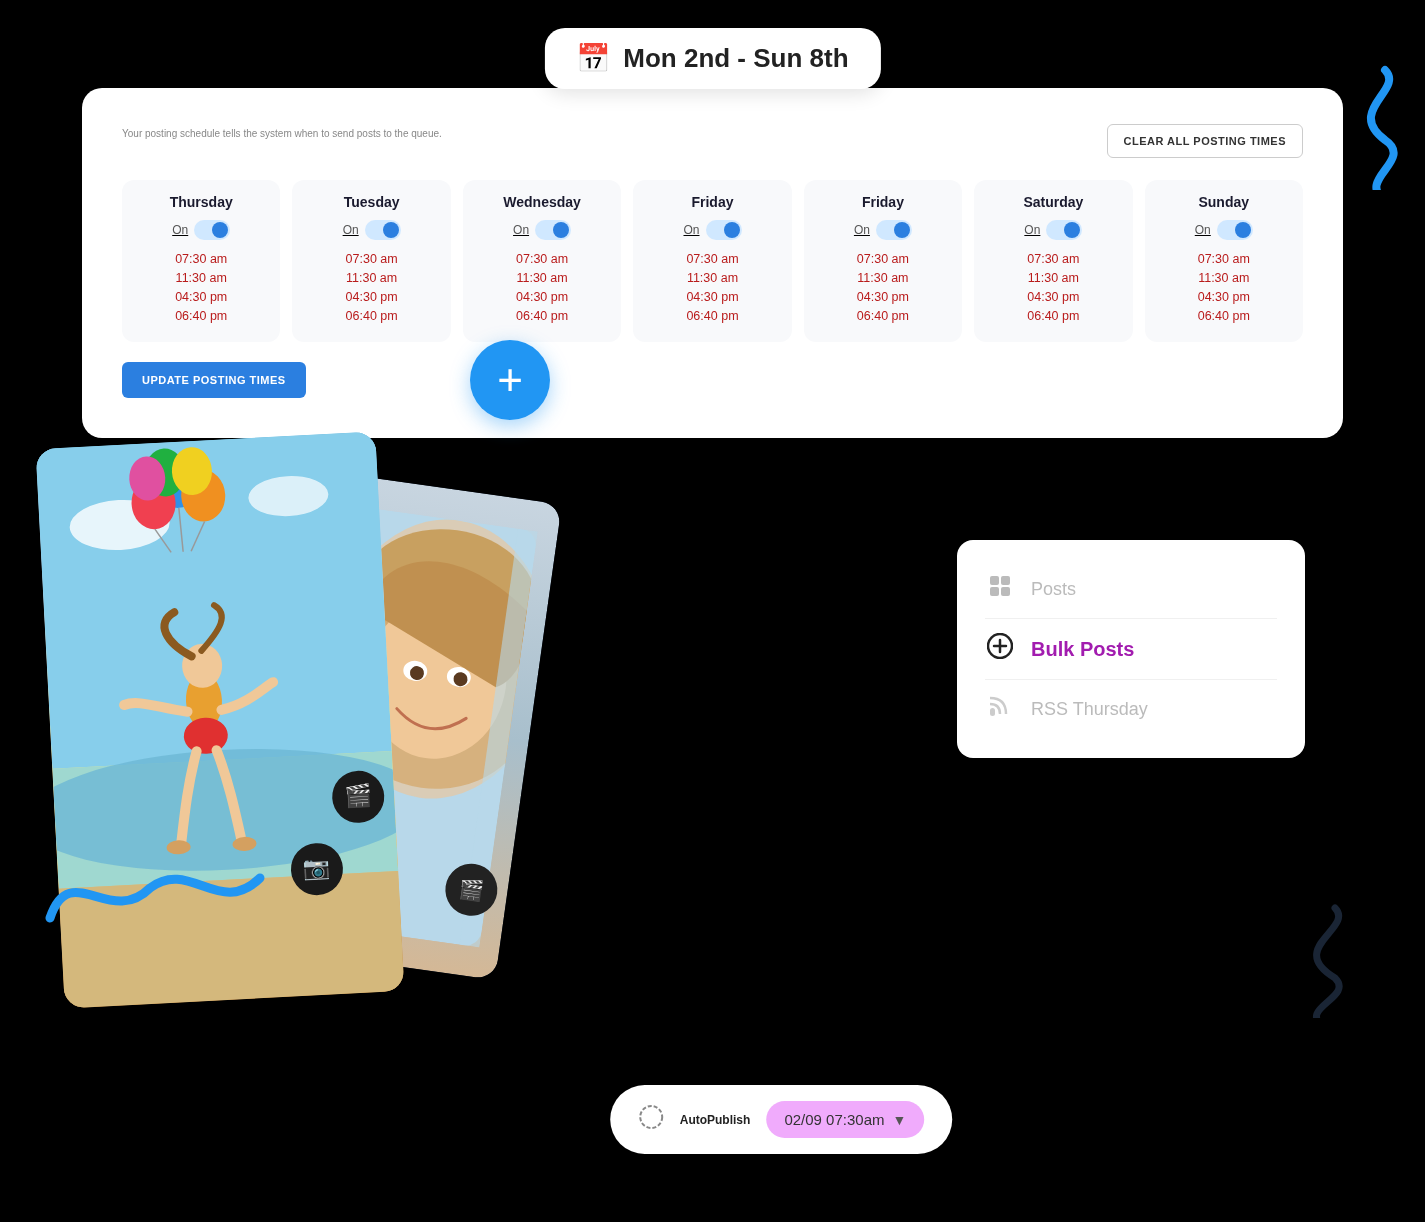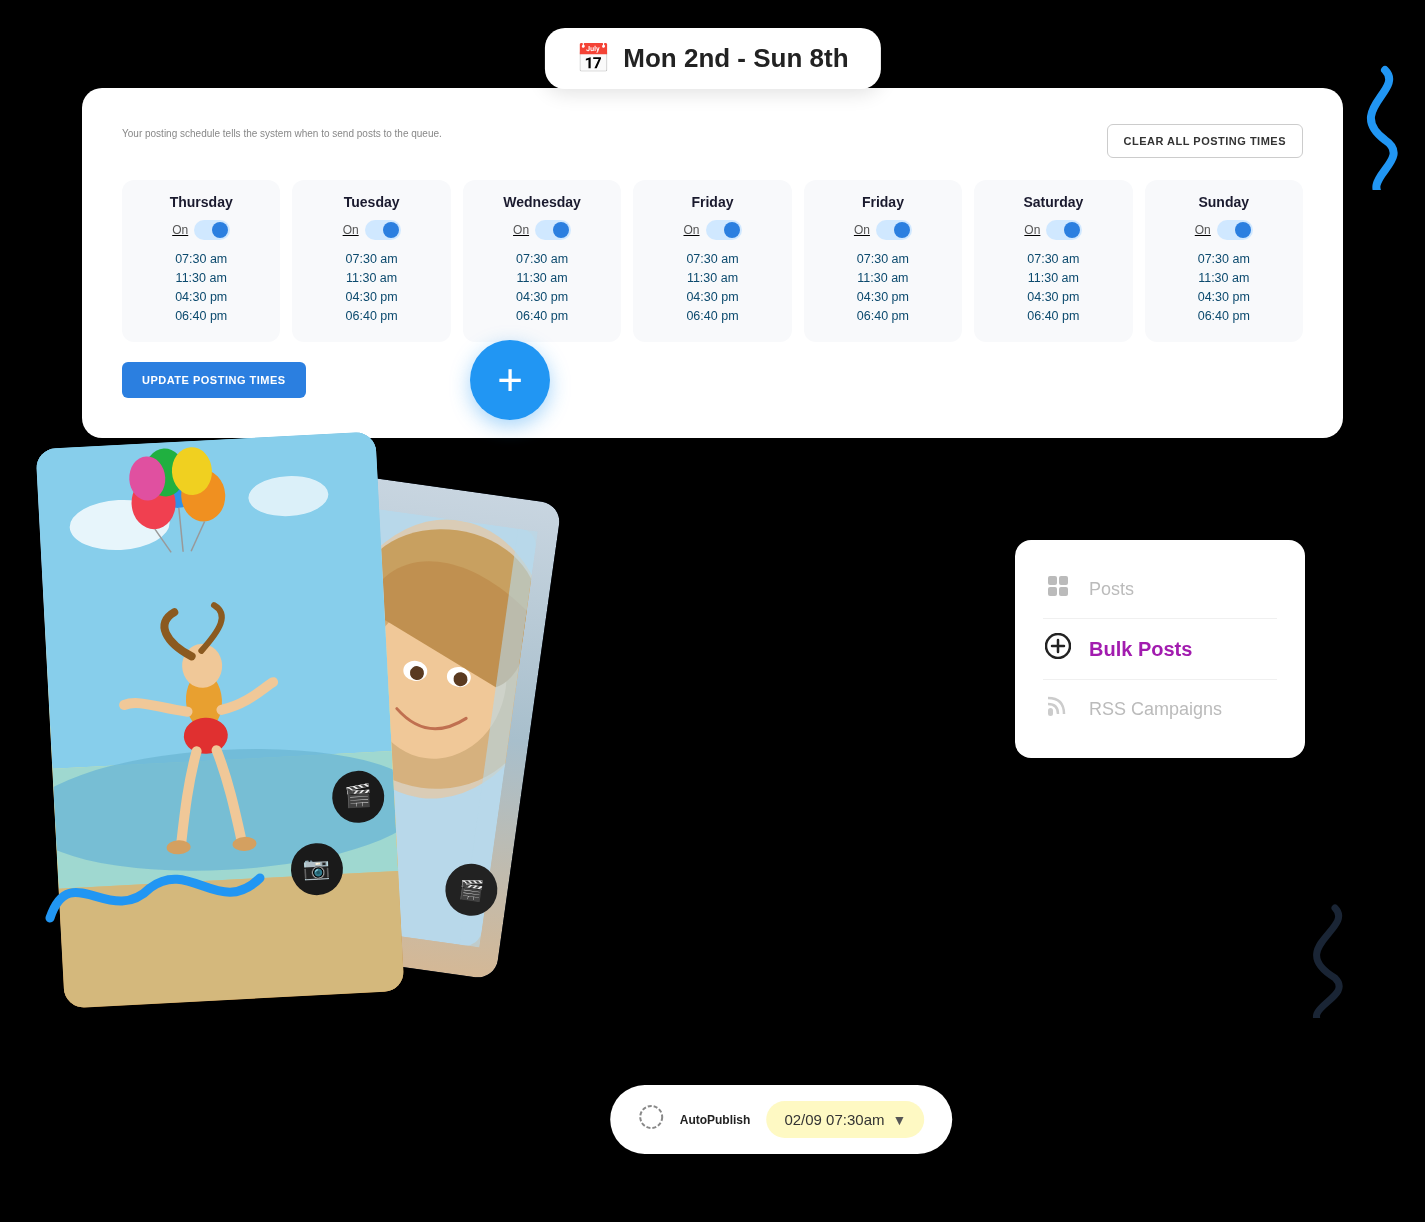--- a/index.html
+++ b/index.html
@@ -143,21 +143,21 @@
       transition: left 0.2s;
     }
 
     .toggle.on .toggle-knob {
       background: #2b7fe0;
       left: 18px;
     }
 
     .time-slot {
       font-size: 12.5px;
-      color: #0c4a6e;
+      color: #b91c1c;
       margin: 5px 0;
       cursor: pointer;
     }
 
     
     .update-btn {
       background: #2b7fe0;
       color: #fff;
       border: none;
       font-size: 11px;
@@ -275,21 +275,21 @@
     }
 
     
     .menu-card {
       position: absolute;
       top: 540px;
       right: 120px;
       background: #fff;
       border-radius: 16px;
       padding: 20px 28px;
-      width: 290px;
+      width: 348px;
       box-shadow: 0 4px 24px rgba(0,0,0,0.10);
       z-index: 8;
     }
 
     .menu-item {
       display: flex;
       align-items: center;
       gap: 16px;
       padding: 14px 0;
       cursor: pointer;
@@ -344,21 +344,21 @@
       color: #666;
     }
 
     .autopublish-label {
       font-size: 12px;
       font-weight: 600;
       color: #222;
     }
 
     .date-pill {
-      background: #fef9c3;
+      background: #f0abfc;
       border-radius: 30px;
       padding: 10px 18px;
       font-size: 15px;
       font-weight: 500;
       color: #333;
       display: flex;
       align-items: center;
       gap: 8px;
       cursor: pointer;
     }
@@ -628,21 +628,21 @@
     <span class="menu-item-label active">Bulk Posts</span>
   </div>
   <div class="menu-item">
     <span class="menu-item-icon">
       <svg width="24" height="24" viewBox="0 0 24 24" fill="none">
         <rect x="2" y="14" width="5" height="8" rx="2.5" fill="#ccc"></rect>
         <path d="M 2 10 Q 12 10 12 20" stroke="#ccc" stroke-width="2.5" fill="none"></path>
         <path d="M 2 4 Q 18 4 18 20" stroke="#ccc" stroke-width="2.5" fill="none"></path>
       </svg>
     </span>
-    <span class="menu-item-label">RSS Campaigns</span>
+    <span class="menu-item-label">RSS Thursday</span>
   </div>
 </div>
 
 <div class="autopublish-bar">
   <span class="autopublish-icon">
     <svg width="26" height="26" viewBox="0 0 26 26" fill="none">
       <circle cx="13" cy="13" r="11" stroke="#888" stroke-width="2" stroke-dasharray="4 2"></circle>
     </svg>
   </span>
   <span class="autopublish-label">AutoPublish</span>

